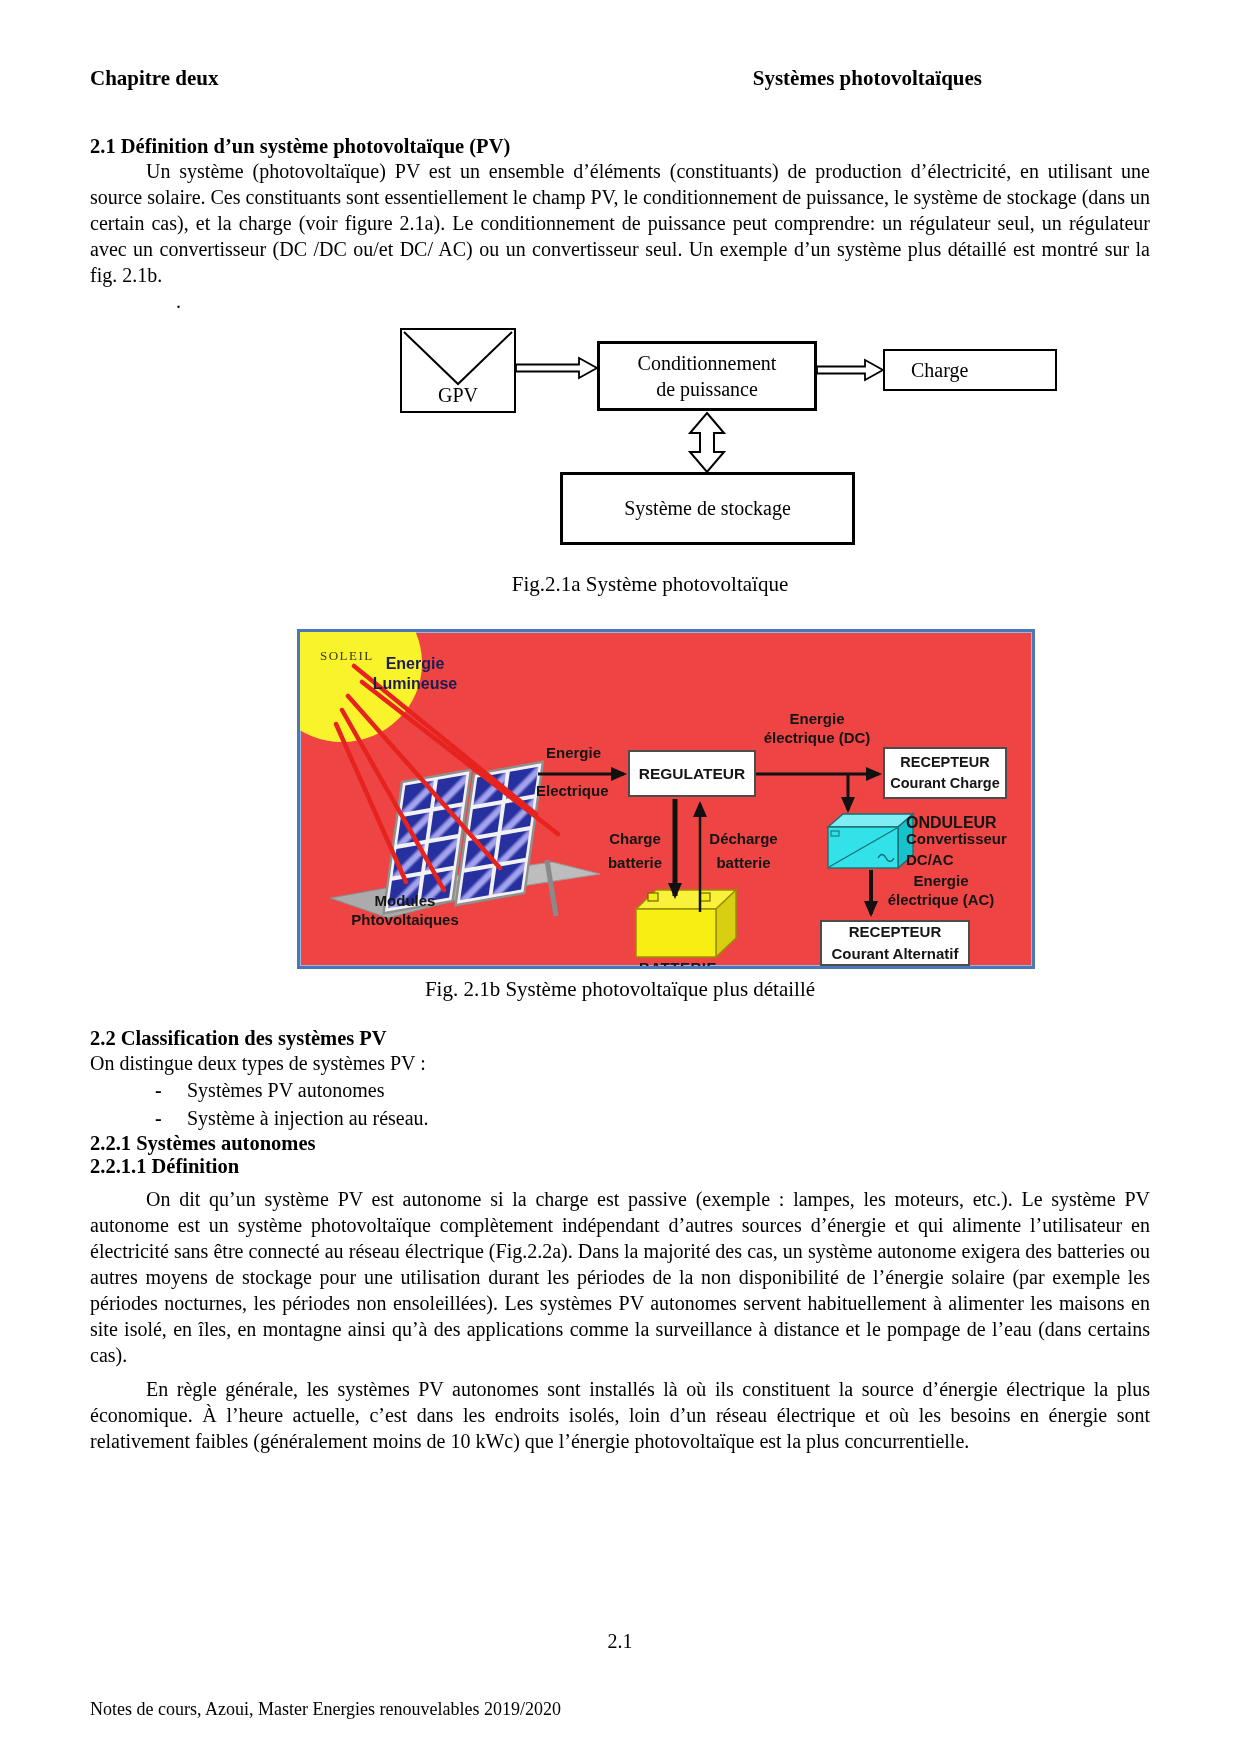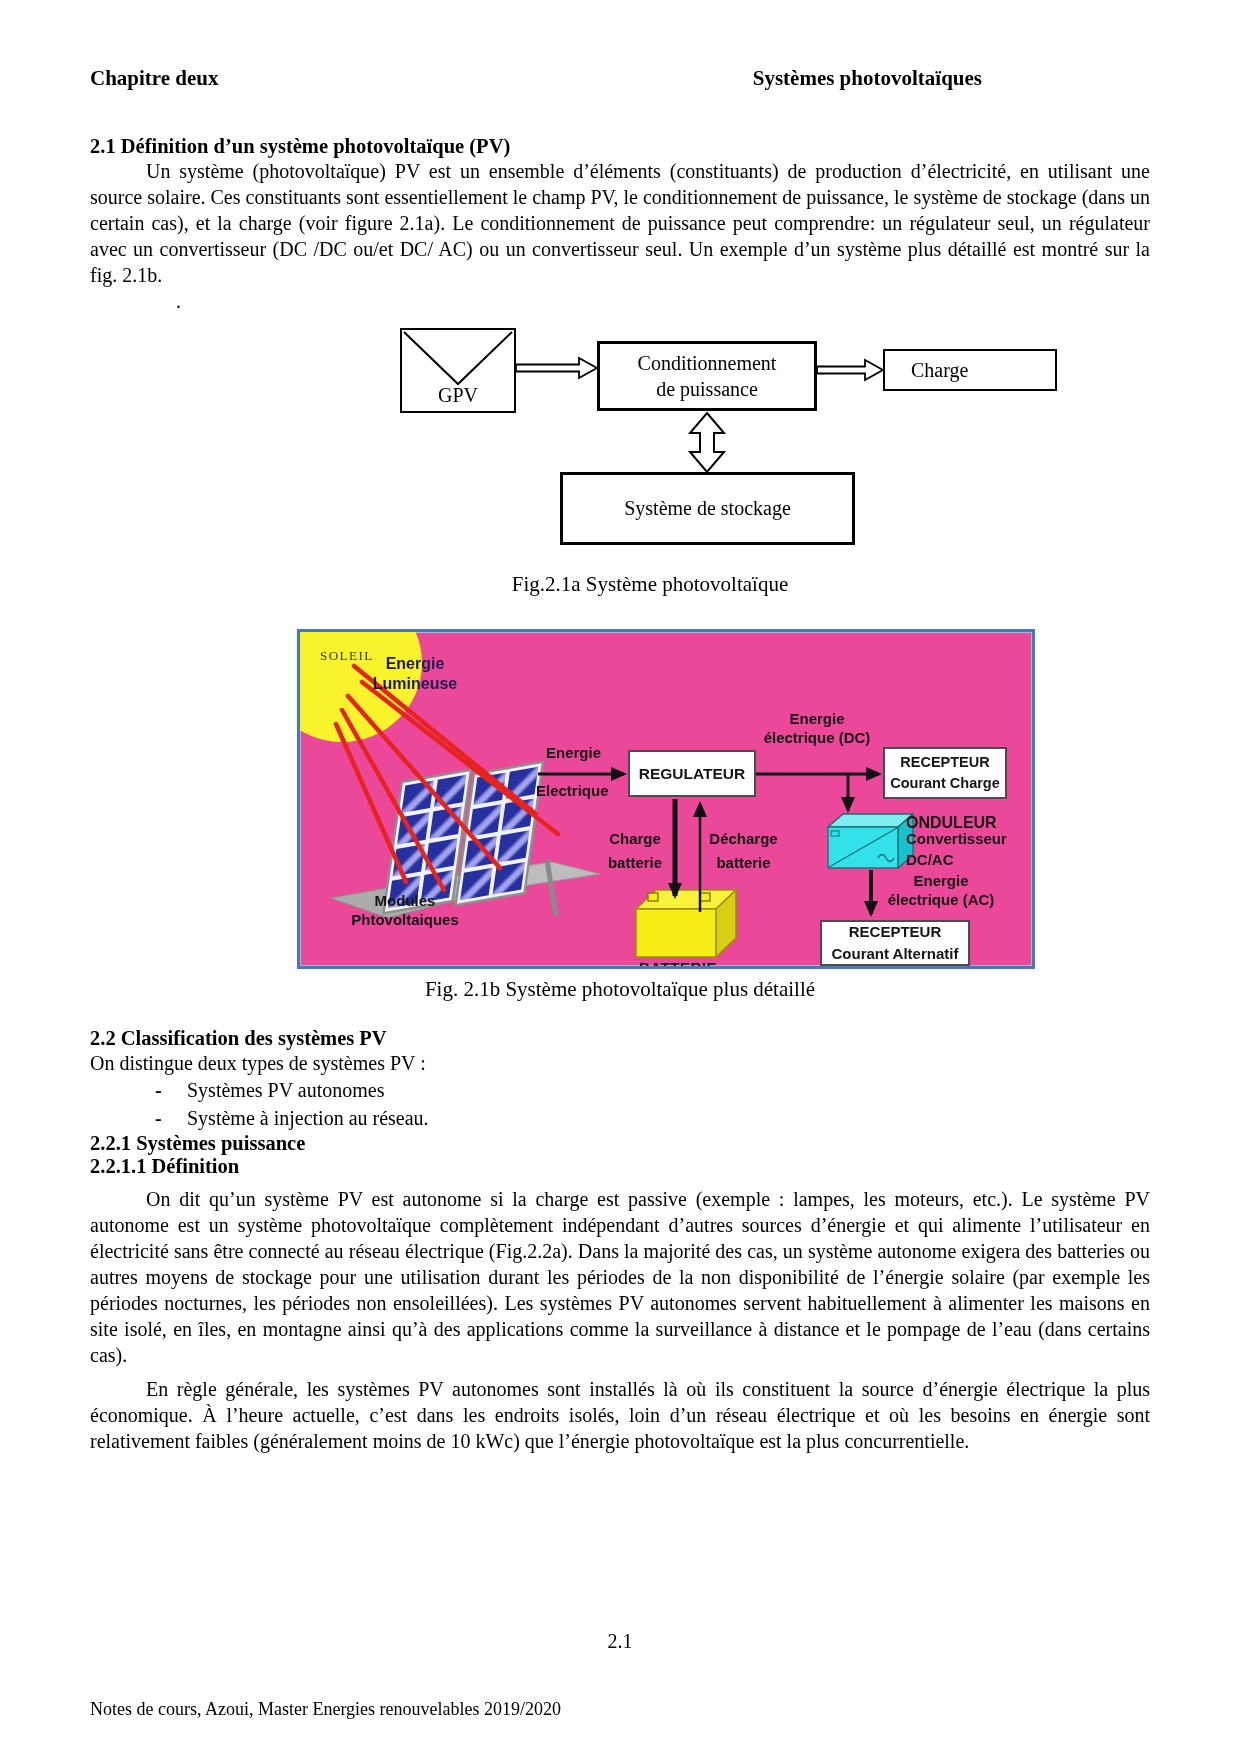--- a/index.html
+++ b/index.html
@@ -26,21 +26,21 @@
   .bx-charge{left:793px;top:31px;width:174px;height:42px;border-width:2px;
              display:flex;align-items:center;padding-left:26px;}
   .bx-stock{left:470px;top:154px;width:295px;height:73px;border-width:3px;
             display:flex;align-items:center;justify-content:center;}
   .caption{font-size:21px;text-align:center;margin:0;}
   .cap1{margin-top:22px;text-indent:60px;}
   .cap2{margin-top:8px;}
 
   
   .fig21b{position:relative;width:732px;height:334px;margin:32px 0 0 207px;
-          border:3px solid #4a76ba;box-shadow:inset 0 0 0 1px #9db8dd;background:#ec4899;overflow:hidden;}
+          border:3px solid #4a76ba;box-shadow:inset 0 0 0 1px #9db8dd;background:#ef4444;overflow:hidden;}
   .sun{position:absolute;left:-38px;top:-48px;width:160px;height:158px;border-radius:50%;
        background:#f9f32c;z-index:0;}
   .fig21b svg.scene{position:absolute;left:0;top:0;z-index:1;}
   .flabel{position:absolute;z-index:2;font-family:"Liberation Sans",sans-serif;
           font-weight:bold;color:#151515;line-height:1.25;}
   .soleil{left:20px;top:16px;font-family:"Liberation Serif",serif;font-weight:normal;
           font-size:13px;letter-spacing:1.5px;color:#3a3a1a;}
   .enlum{left:55px;top:22px;width:120px;text-align:center;font-size:16px;color:#1c1c52;}
   .modules{left:20px;top:260px;width:170px;text-align:center;font-size:15px;}
   .energie1{left:246px;top:112px;font-size:15px;}
@@ -235,21 +235,21 @@
     <p class="h h22">2.2 Classification des systèmes PV</p>
     <p class="para">On distingue deux types de systèmes PV :</p>
     <div class="li">
       <span class="dash">-</span>
       <span>Systèmes PV autonomes</span>
     </div>
     <div class="li">
       <span class="dash">-</span>
       <span>Système à injection au réseau.</span>
     </div>
-    <p class="h">2.2.1 Systèmes puissance</p>
+    <p class="h">2.2.1 Systèmes autonomes</p>
     <p class="h">2.2.1.1 Définition</p>
     <p class="para indent p-mt">On dit qu’un système PV est autonome si la charge est passive (exemple : lampes, les moteurs, etc.). Le système PV autonome est un système photovoltaïque complètement indépendant d’autres sources d’énergie et qui alimente l’utilisateur en électricité sans être connecté au réseau électrique (Fig.2.2a). Dans la majorité des cas, un système autonome exigera des batteries ou autres moyens de stockage pour une utilisation durant les périodes de la non disponibilité de l’énergie solaire (par exemple les périodes nocturnes, les périodes non ensoleillées). Les systèmes PV autonomes servent habituellement à alimenter les maisons en site isolé, en îles, en montagne ainsi qu’à des applications comme la surveillance à distance et le pompage de l’eau (dans certains cas).</p>
     <p class="para indent p-mt">En règle générale, les systèmes PV autonomes sont installés là où ils constituent la source d’énergie électrique la plus économique. À l’heure actuelle, c’est dans les endroits isolés, loin d’un réseau électrique et où les besoins en énergie sont relativement faibles (généralement moins de 10 kWc) que l’énergie photovoltaïque est la plus concurrentielle.</p>
   </div>
 
   <div class="pagenum">2.1</div>
   <div class="footer">Notes de cours, Azoui, Master Energies renouvelables 2019/2020</div>
 </div>
 
 </body></html>

